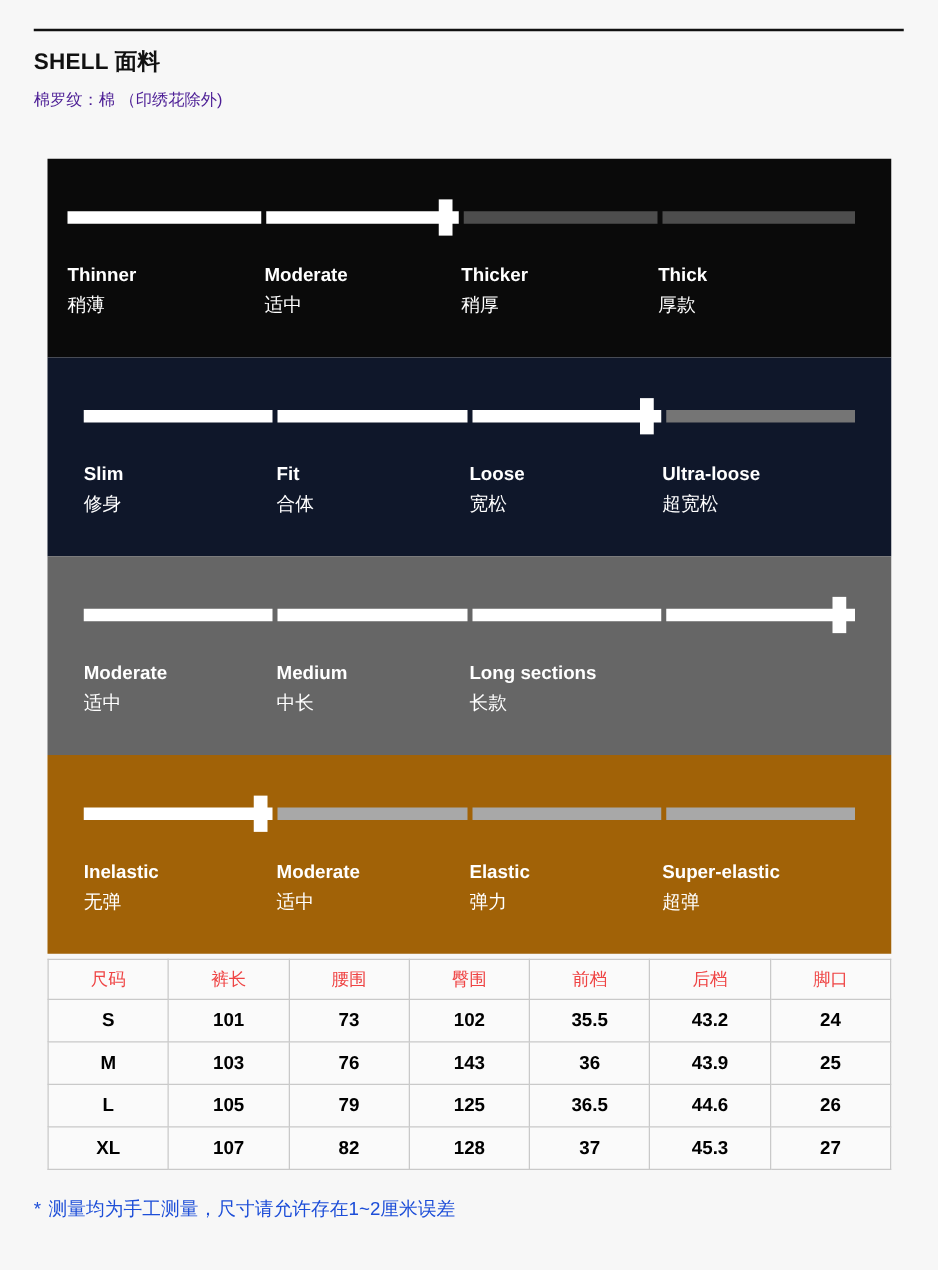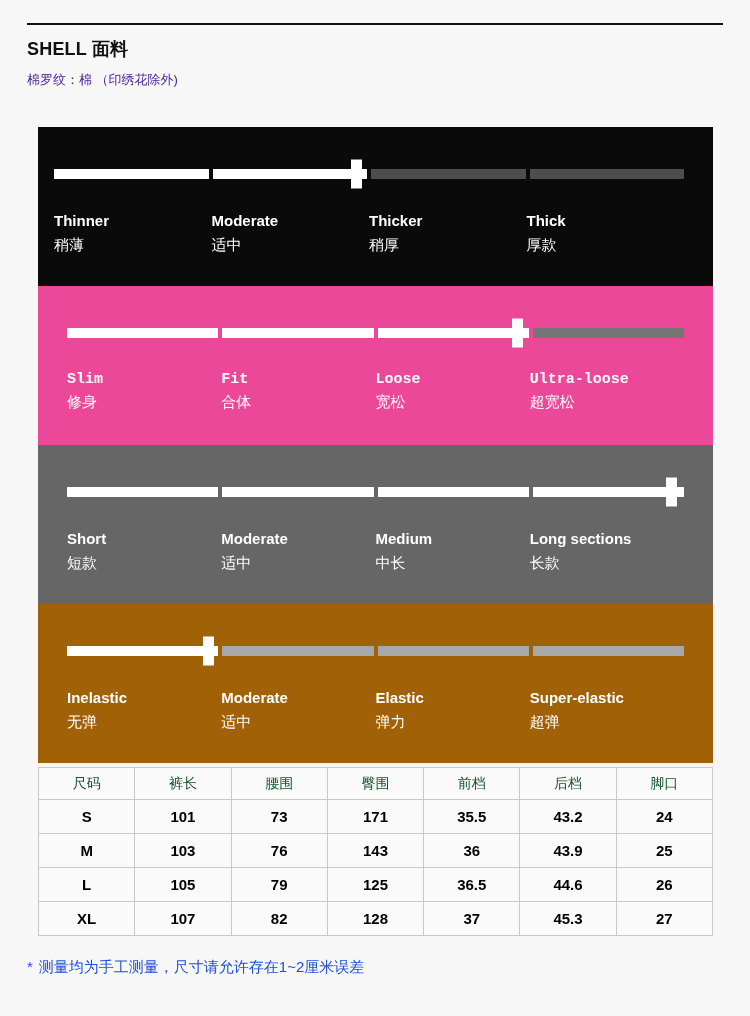--- a/index.html
+++ b/index.html
@@ -54,21 +54,21 @@
     width:675px;
     border-collapse:collapse;
     table-layout:fixed;
     text-align:center;
   }
   table.size th,table.size td{
     border:1px solid #c9c9c9;
     background:#fafafa;
     padding:0;
   }
-  table.size th{height:31px;font-size:14px;font-weight:400;color:#14532d;}
+  table.size th{height:31px;font-size:14px;font-weight:400;color:#ef4444;}
   table.size td{height:33px;font-size:15px;font-weight:700;color:#000;}
   .footnote{
     margin:22px 27px 0 27px;
     text-align:left;
     font-size:15px;color:#1d4ed8;
   }
   .footnote .star{font-size:15px;margin-right:6px;}
 </style>
 </head>
 <body>
@@ -101,21 +101,21 @@
         <div class="en">Thicker</div>
         <div class="zh">稍厚</div>
       </div>
       <div class="lab">
         <div class="en">Thick</div>
         <div class="zh">厚款</div>
       </div>
     </div>
   </section>
 
-  <section class="panel" style="background: #ec4899; font-family: Liberation Mono, monospace;">
+  <section class="panel" style="background: #0f172a;">
     <div class="track">
       <div class="seg" style="background: rgb(255, 255, 255);"></div>
       <div class="seg" style="background: rgb(255, 255, 255);"></div>
       <div class="seg" style="background: rgb(255, 255, 255);"></div>
       <div class="seg" style="background: rgb(117, 117, 117);"></div>
       <div class="marker" style="background: rgb(255, 255, 255); left: calc(75% - 18px);"></div>
     </div>
     <div class="labels">
       <div class="lab">
         <div class="en">Slim</div>
@@ -138,24 +138,20 @@
 
   <section class="panel" style="background: rgb(102, 102, 102);">
     <div class="track">
       <div class="seg" style="background: rgb(255, 255, 255);"></div>
       <div class="seg" style="background: rgb(255, 255, 255);"></div>
       <div class="seg" style="background: rgb(255, 255, 255);"></div>
       <div class="seg" style="background: rgb(255, 255, 255);"></div>
       <div class="marker" style="background: rgb(255, 255, 255); left: calc(100% - 18px);"></div>
     </div>
     <div class="labels">
-      <div class="lab">
-        <div class="en">Short</div>
-        <div class="zh">短款</div>
-      </div>
       <div class="lab">
         <div class="en">Moderate</div>
         <div class="zh">适中</div>
       </div>
       <div class="lab">
         <div class="en">Medium</div>
         <div class="zh">中长</div>
       </div>
       <div class="lab">
         <div class="en">Long sections</div>
@@ -204,21 +200,21 @@
       <th>前档</th>
       <th>后档</th>
       <th>脚口</th>
     </tr>
   </thead>
   <tbody>
     <tr>
       <td>S</td>
       <td>101</td>
       <td>73</td>
-      <td>171</td>
+      <td>102</td>
       <td>35.5</td>
       <td>43.2</td>
       <td>24</td>
     </tr>
     <tr>
       <td>M</td>
       <td>103</td>
       <td>76</td>
       <td>143</td>
       <td>36</td>

